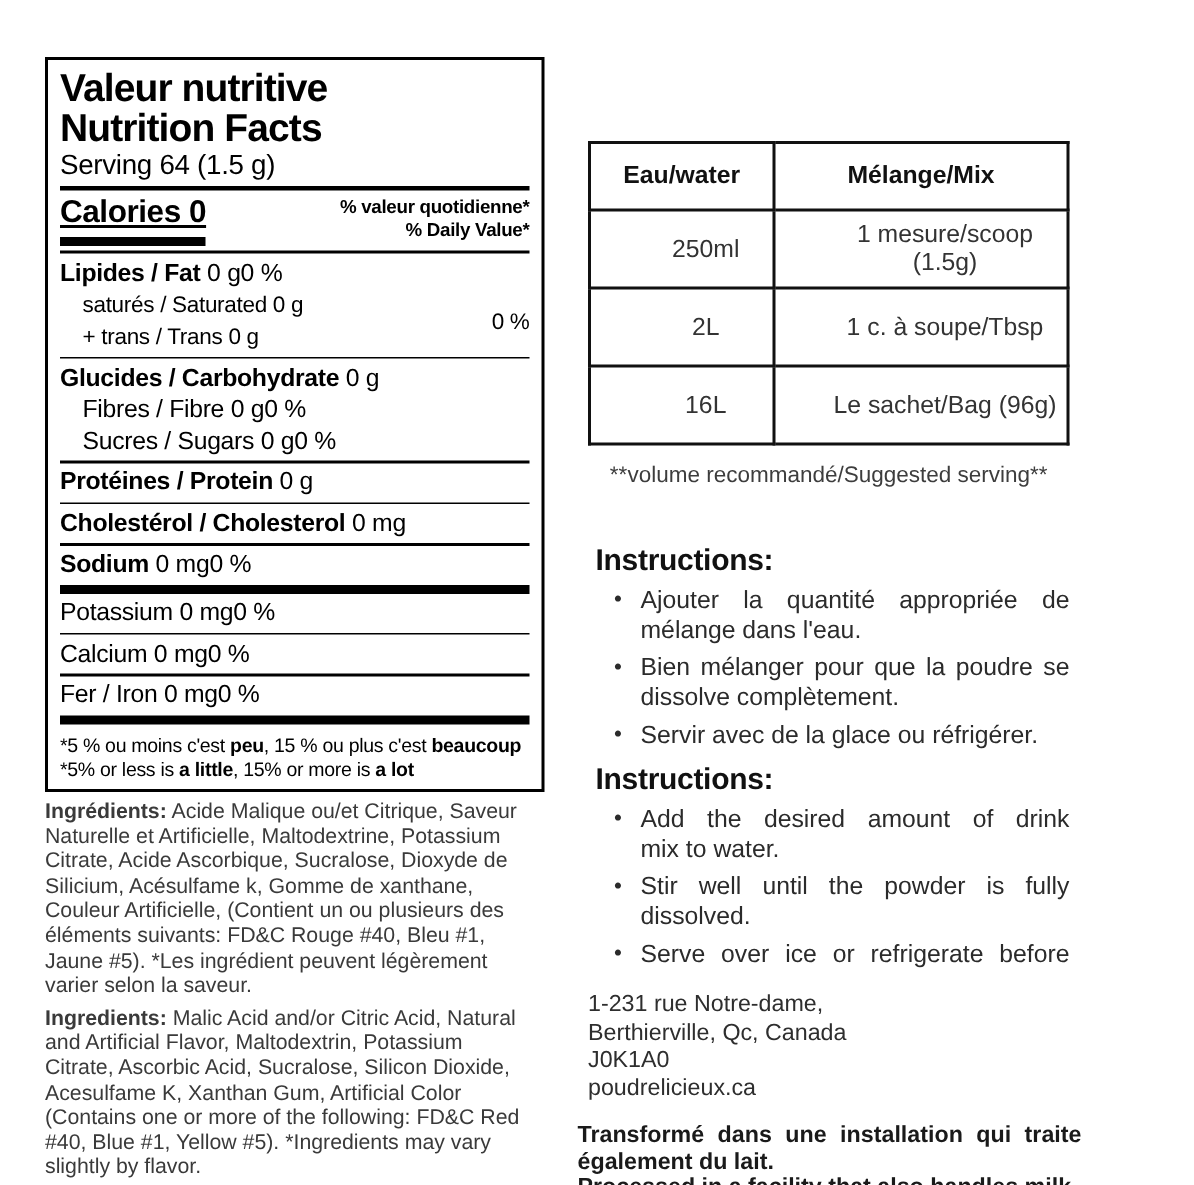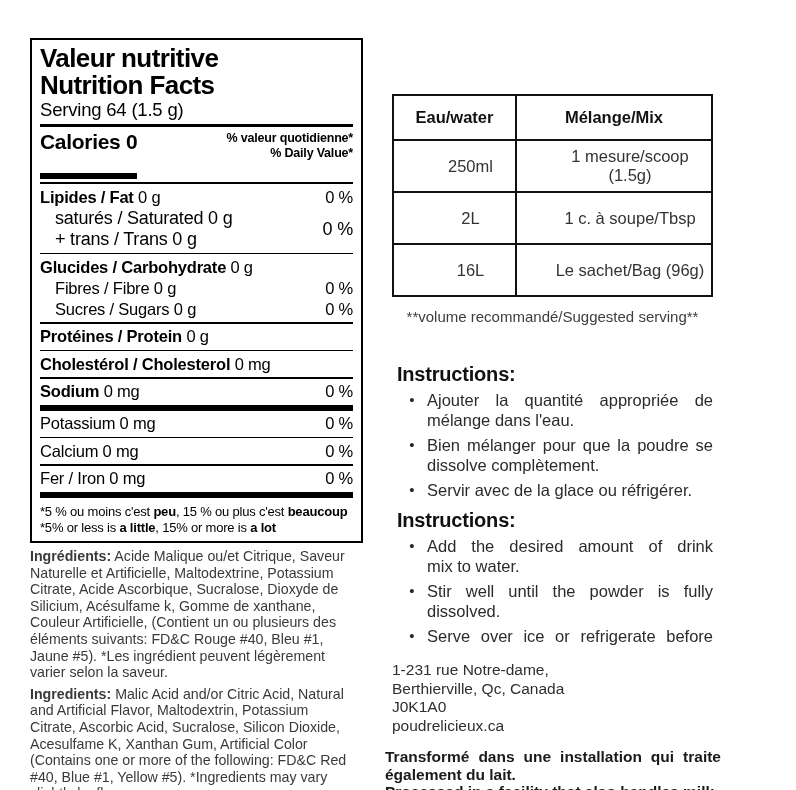--- a/index.html
+++ b/index.html
@@ -15,28 +15,28 @@
   .nfp-serving { font-size:18.5px; line-height:21px; letter-spacing:-0.2px; }
 
   .rule { background:#000; }
   .rule-med  { height:3px;   margin:4px 0; }
   .rule-thin { height:2px;   margin:3px 0; }
   .rule-hair { height:1.5px; margin:2.5px 0; }
   .rule-thick{ height:6px;   margin:2.5px 0; }
 
   .cal-row { display:flex; justify-content:space-between; align-items:flex-start; margin-top:1px; }
   .cal-label { font-size:21px; font-weight:bold; line-height:22px; letter-spacing:-0.3px;
-               border-bottom:6px solid #000; padding-bottom:20px; }
+               border-bottom:6px solid #000; padding-bottom:5px;text-decoration:underline; }
   .dv { text-align:right; font-size:12.5px; font-weight:bold; line-height:15px; letter-spacing:-0.2px; }
 
-  .nrow { display:flex; justify-content:space-between; font-size:16.5px; line-height:19px;
+  .nrow { display:flex; justify-content:flex-start; font-size:16.5px; line-height:19px;
           padding:1px 0; letter-spacing:-0.2px; }
   .nsub { padding-left:15px; }
   .ngroup { display:flex; justify-content:space-between; align-items:center;
-            font-size:18px; letter-spacing:-0.2px; }
+            font-size:15px; letter-spacing:-0.2px; }
   .ngroup .subs div { line-height:19px; padding:1px 0 1px 15px; }
   .pct { white-space:nowrap; }
   .foot { font-size:13px; line-height:15.5px; padding-top:4px; letter-spacing:-0.2px; }
 
   .ing { width:322px; font-size:14.2px; line-height:16.6px; color:#3a3a3a; margin-top:5px; }
   .ing b { color:#3a3a3a; }
 
   
   .right-col { position:absolute; left:392px; top:94px; width:322px; color:#2b2b2b; }
 

